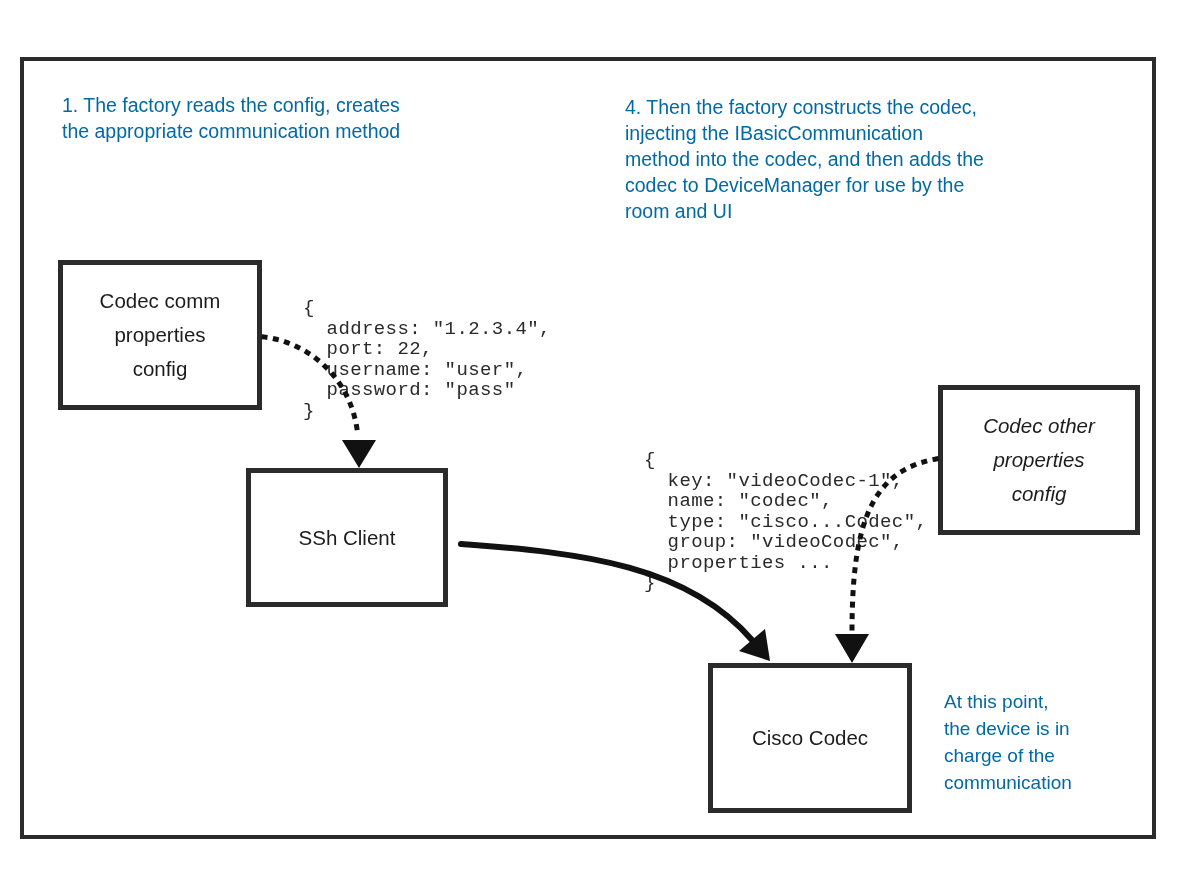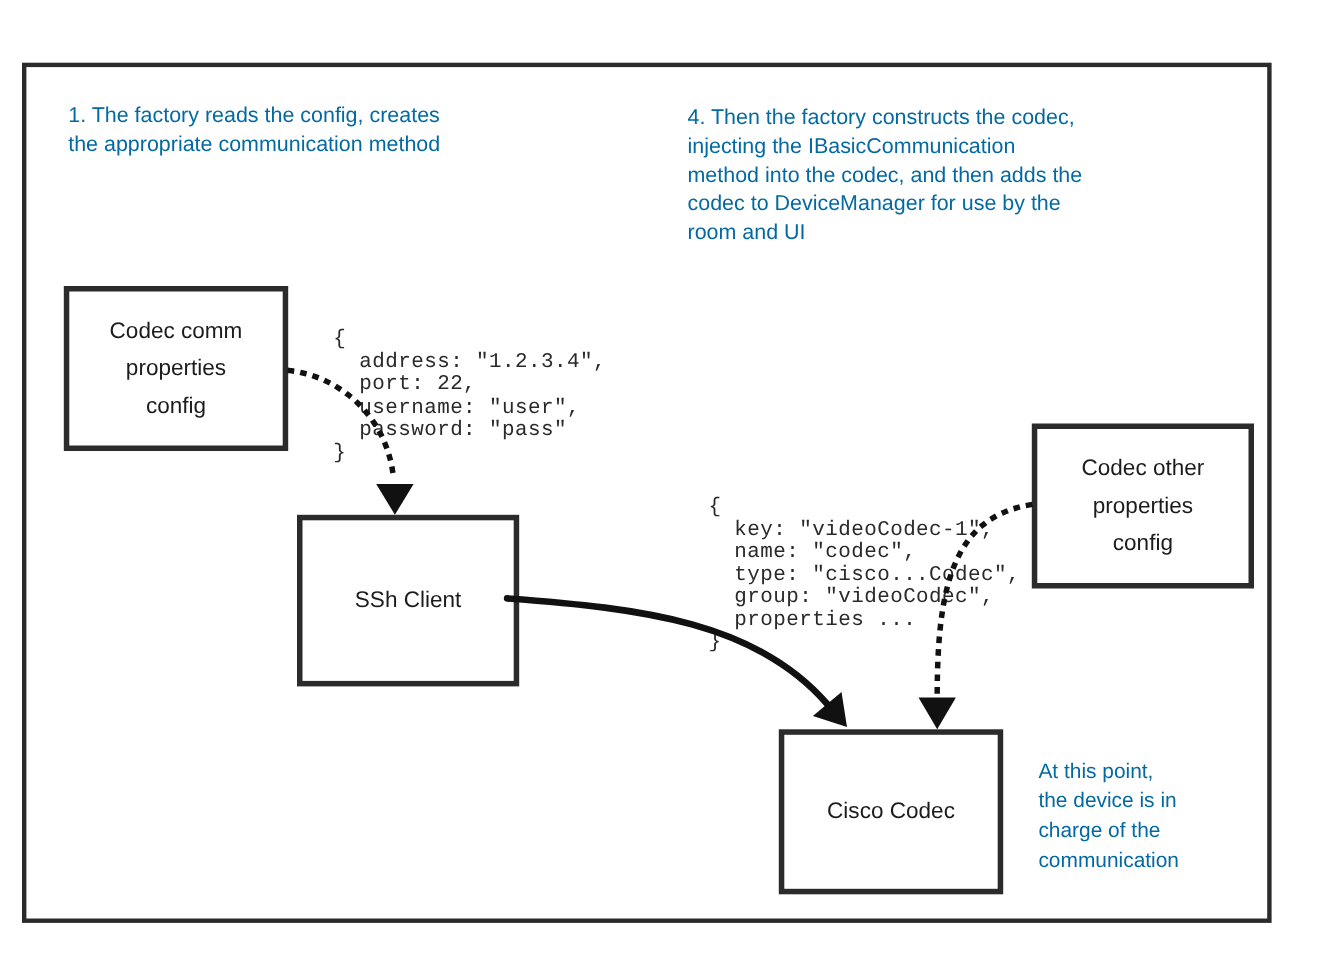--- a/index.html
+++ b/index.html
@@ -31,22 +31,22 @@
   .box {
     position: absolute;
     border: 5px solid #2b2b2b;
     background: #ffffff;
     display: flex; align-items: center; justify-content: center;
     text-align: center;
     font-size: 20.5px; line-height: 34px;
     white-space: pre-line;
   }
   .box-codec-comm  { left: 58px;  top: 260px; width: 204px; height: 150px; }
-  .box-ssh         { left: 270px; top: 468px; width: 202px; height: 156px; }
-  .box-codec-other { left: 938px; top: 385px; width: 202px; height: 150px; }
+  .box-ssh         { left: 246px; top: 468px; width: 202px; height: 139px; }
+  .box-codec-other { left: 938px; top: 385px; width: 202px; height: 150px; font-style: italic; }
   .box-cisco       { left: 708px; top: 663px; width: 204px; height: 150px; }
   .code {
     position: absolute;
     font-family: "Liberation Mono", "DejaVu Sans Mono", monospace;
     font-size: 19px;
     letter-spacing: 0.4px;
     line-height: 20.5px;
     white-space: pre;
     color: #2a2a2a;
   }

